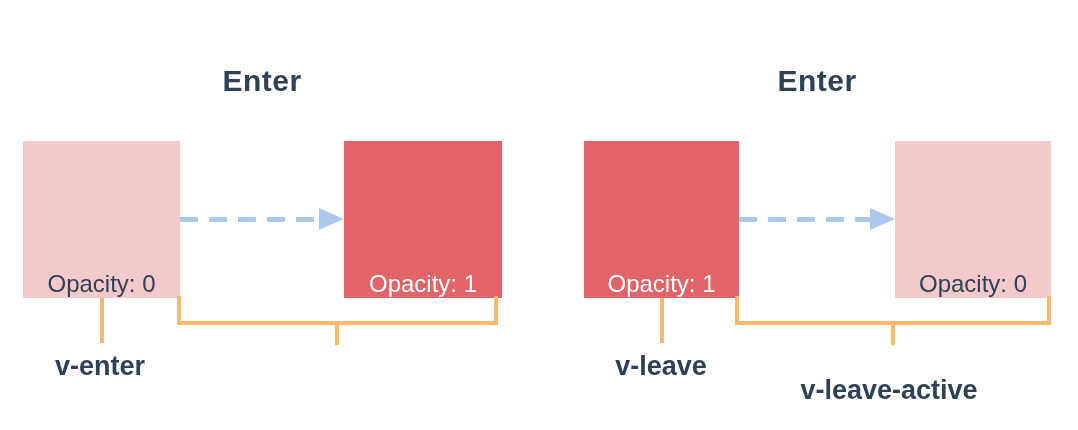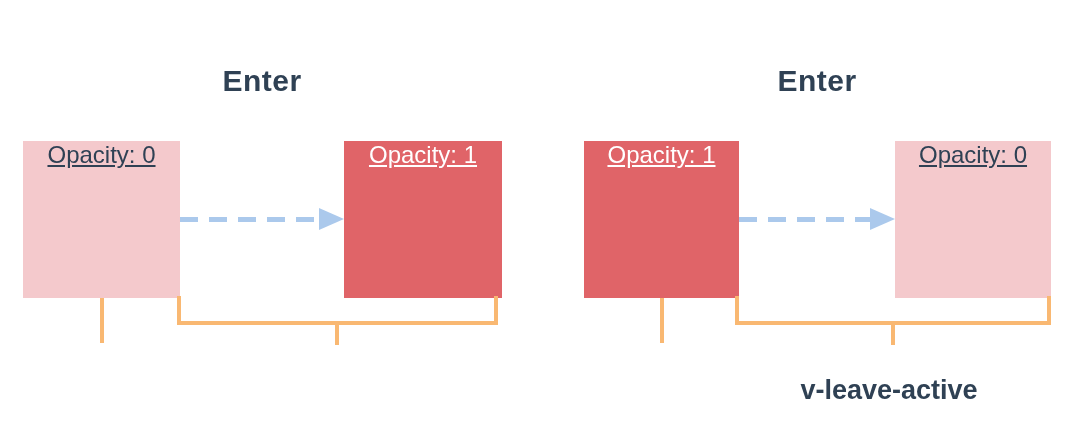--- a/index.html
+++ b/index.html
@@ -7,23 +7,22 @@
     position:relative; width:1078px; height:430px; background:#ffffff;
     font-family:"Liberation Sans", sans-serif; overflow:hidden;
   }
   .title {
     position:absolute; top:64px; width:200px; text-align:center;
     font-size:30px; font-weight:700; color:var(--text-dark,#2f4154);
     letter-spacing:0.5px;
   }
   .box {
     position:absolute; top:141px; height:157px;
-    display:flex; align-items:flex-start; justify-content:center;
+    display:flex; align-items:flex-end; justify-content:center;
     font-size:24px;
-    text-decoration:underline;
   }
   .box.pink { background:var(--pink,#f4c9cc); color:var(--text-dark,#2f4154); }
   .box.red  { background:var(--red,#e06468);  color:var(--text-light,#ffffff); }
   .arrow { position:absolute; top:208px; height:22px; display:flex; align-items:center; }
   .arrow .dash {
     flex:1; height:5px;
     background:repeating-linear-gradient(to right,
       var(--blue,#abc9ec) 0 18px, transparent 18px 29px);
   }
   .arrow .head {
@@ -61,20 +60,21 @@
 
   <div class="box red" style="left:344px; width:158px;">
     <span>Opacity: 1</span>
   </div>
 
   <div class="stem" style="left:100px; top:298px; height:45px;"></div>
 
   <div class="bracket" style="left:177px; width:321px;"></div>
   <div class="stem" style="left:335px; top:321px; height:24px;"></div>
 
+  <div class="class-label" style="left:20px; width:160px;">v-enter</div>
 
   <div class="title" style="left:717px;">Enter</div>
 
   <div class="box red" style="left:584px; width:155px;">
     <span>Opacity: 1</span>
   </div>
 
   <div class="arrow" style="left:739px; width:156px;">
     <div class="dash"></div>
     <div class="head"></div>
@@ -82,15 +82,16 @@
 
   <div class="box pink" style="left:895px; width:156px;">
     <span>Opacity: 0</span>
   </div>
 
   <div class="stem" style="left:660px; top:298px; height:45px;"></div>
 
   <div class="bracket" style="left:735px; width:316px;"></div>
   <div class="stem" style="left:891px; top:321px; height:24px;"></div>
 
+  <div class="class-label" style="left:581px; width:160px;">v-leave</div>
   <div class="class-label" style="left:779px; width:220px;margin-top:24px;">v-leave-active</div>
 
 </div>
 
 </body></html>

